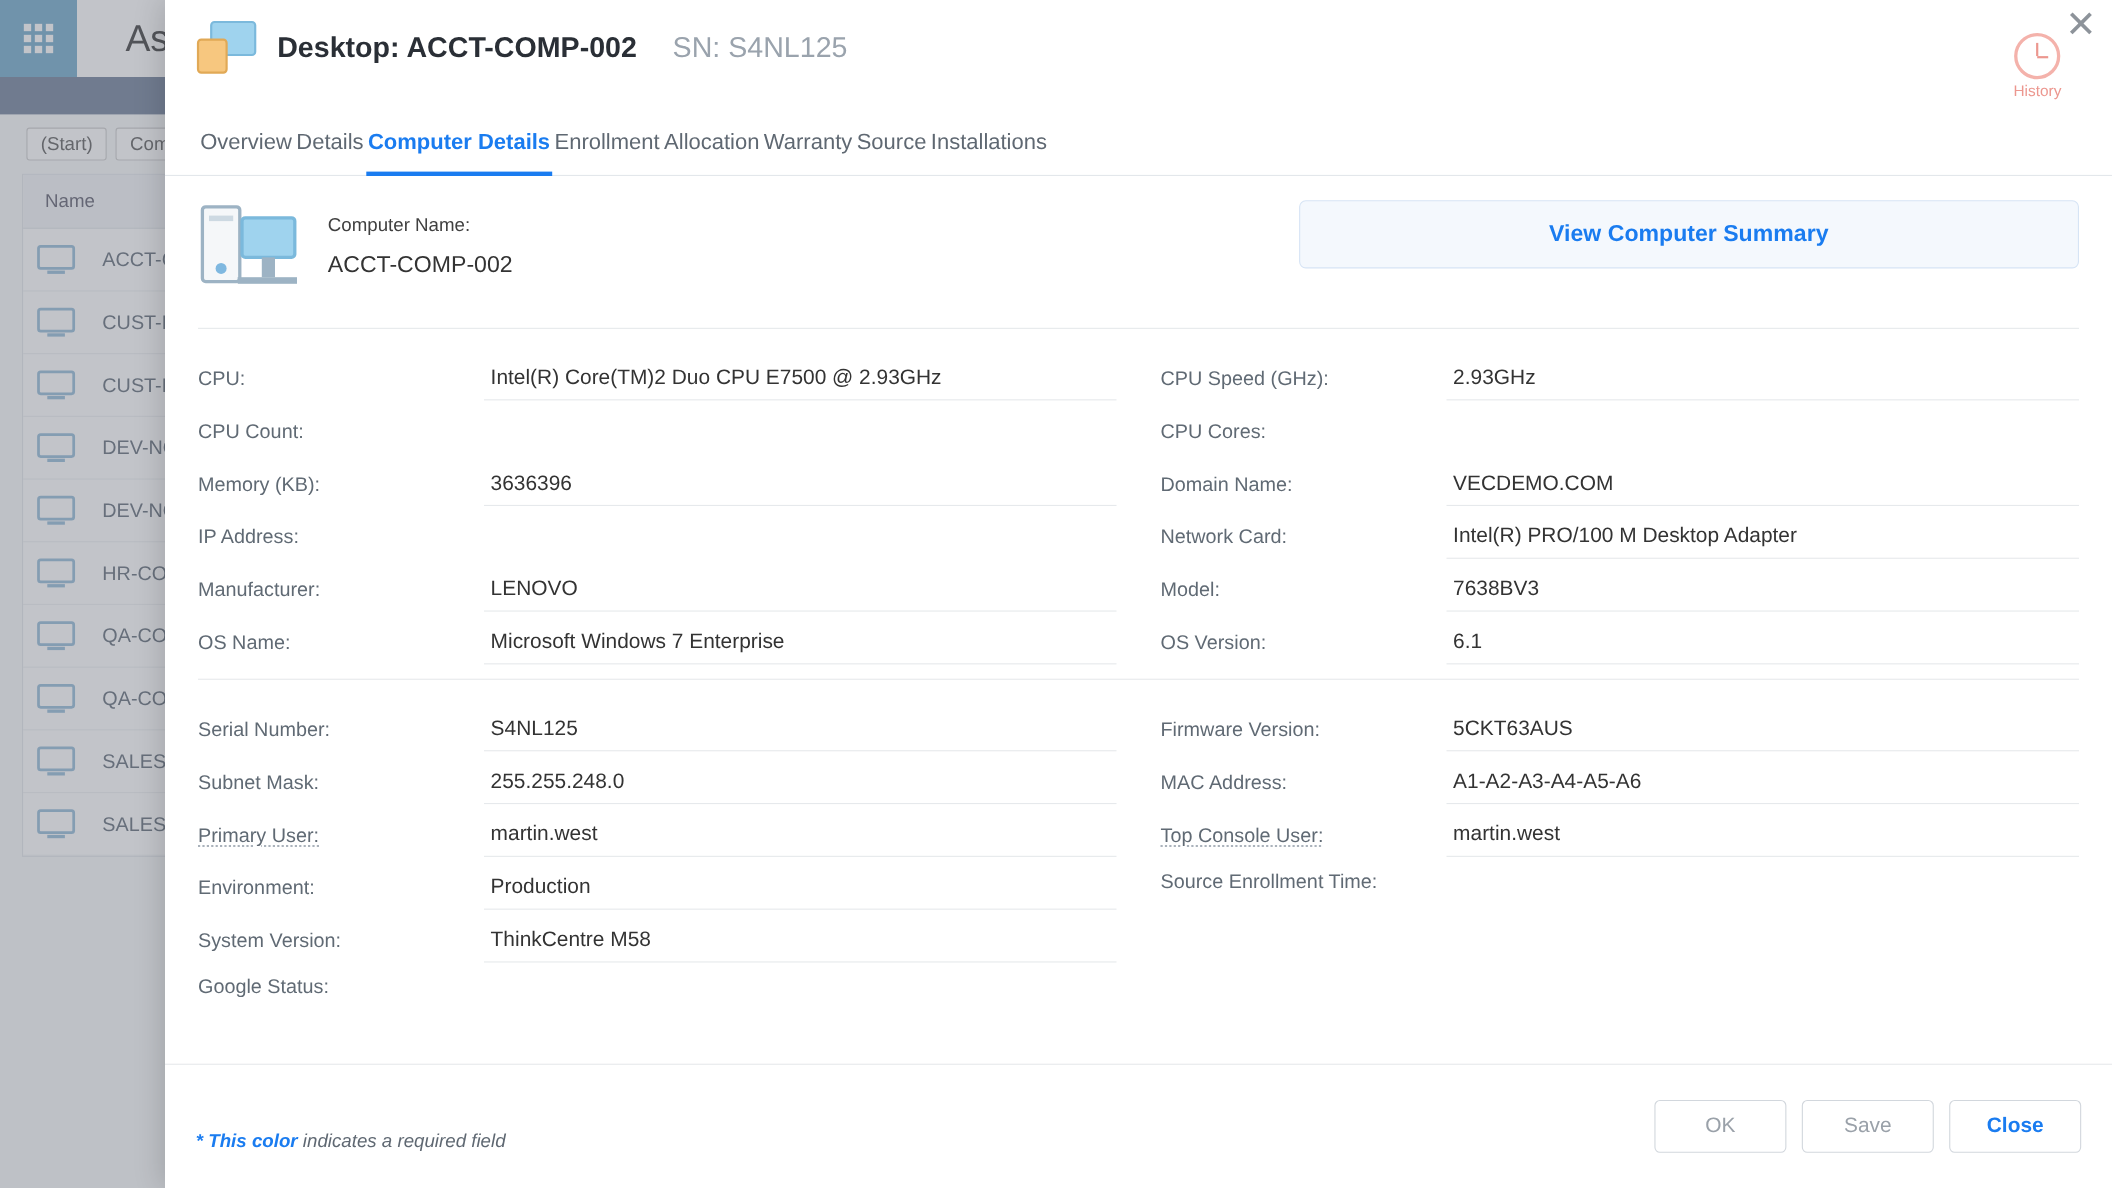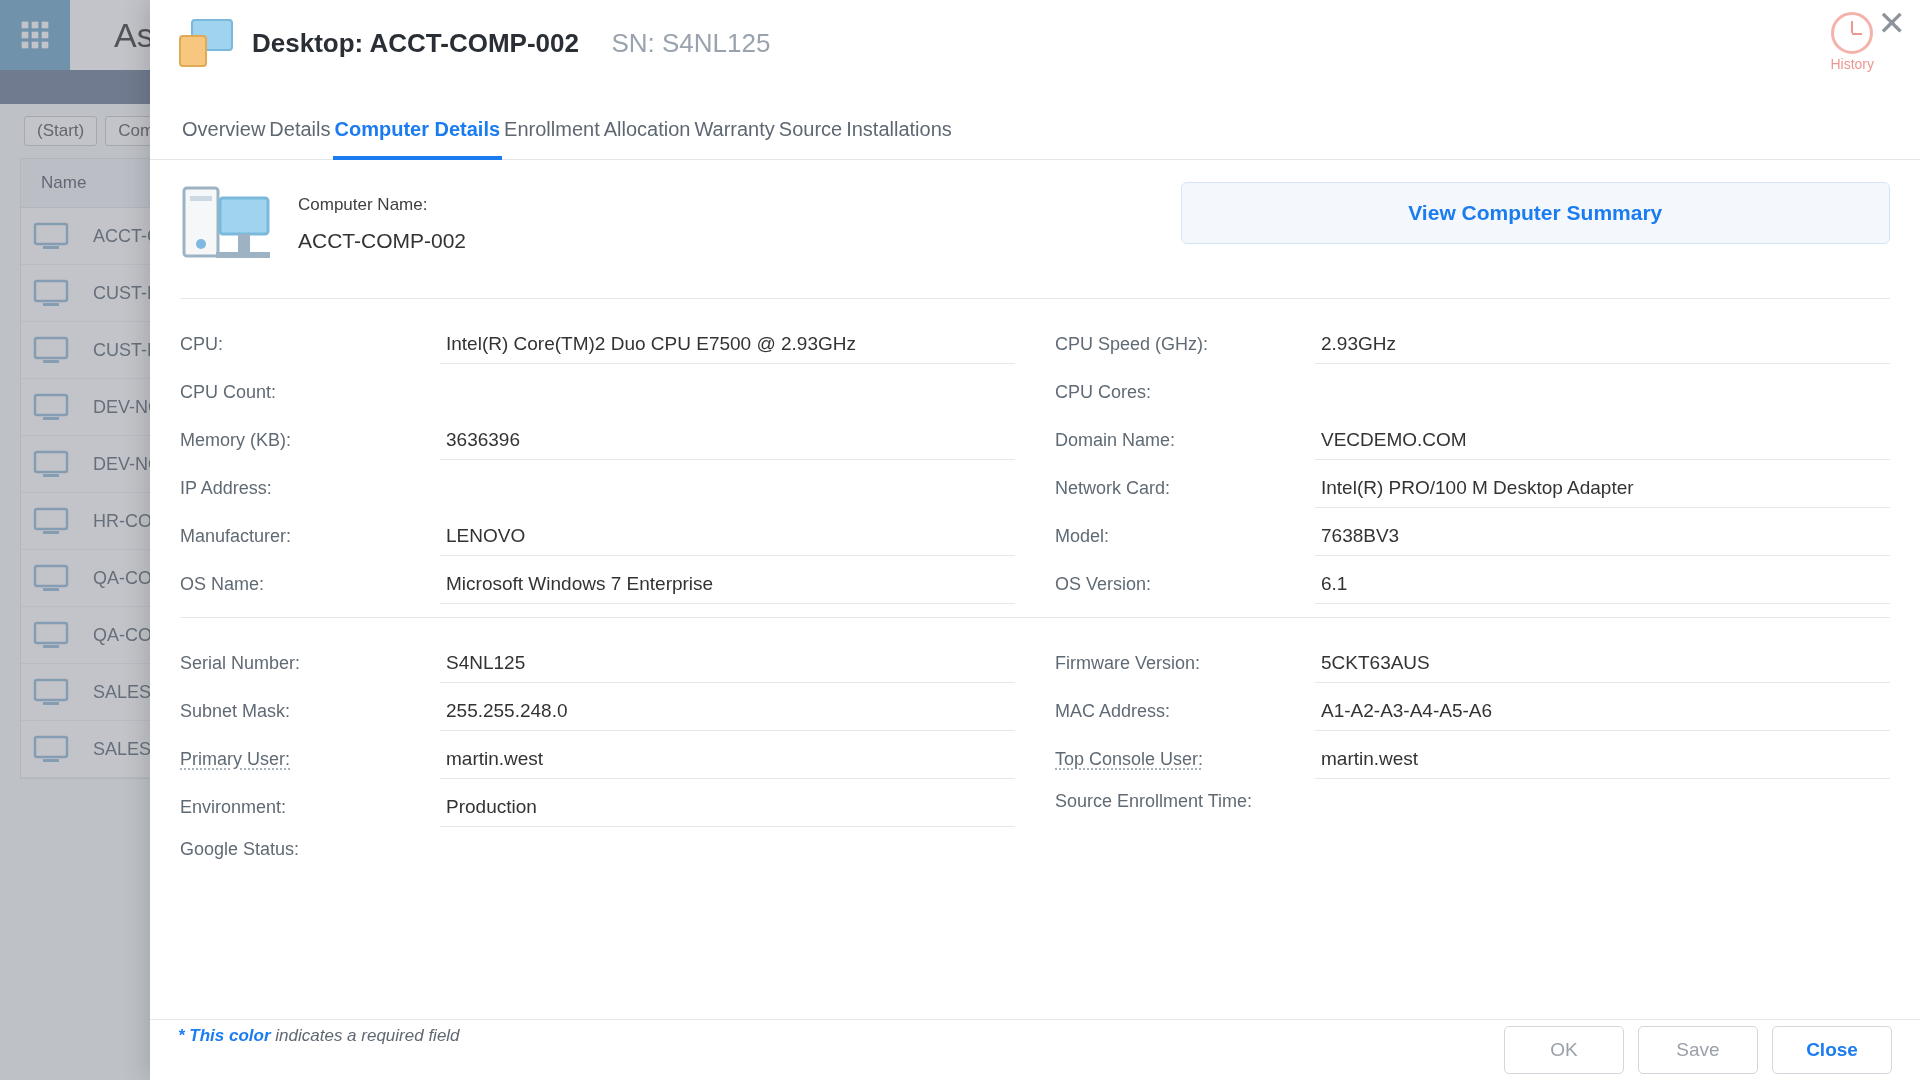--- a/index.html
+++ b/index.html
@@ -39,21 +39,21 @@
     position:relative;
   }
   .hdr-title-wrap { display:flex; align-items:center; gap:18px; }
   .hdr-title { font-size:26px; font-weight:600; color:#2a2f36; }
   .hdr-sn { font-size:26px; font-weight:400; color:#9aa3ad; margin-left:28px;}
   .hdr-close {
     position:absolute; top:6px; right:14px; font-size:34px; color:#8d939a; cursor:pointer; line-height:1;
     background:none;border:none;
   }
   .hdr-history {
-    position:absolute; top:12px; right:46px; text-align:center; font-size:14px; color:#ec978f;
+    position:absolute; top:30px; right:46px; text-align:center; font-size:14px; color:#ec978f;
   }
   .hdr-history .circle{
     width:42px;height:42px;border:3px solid #f4b2ab;border-radius:50%;
     display:flex;align-items:center;justify-content:center;margin:0 auto 2px;
     position:relative;
   }
   .hdr-history .circle::before{
     content:""; position:absolute; top:-3px; left:-3px; width:14px;height:14px;
     border-top:3px solid #f4b2ab; border-left:3px solid #f4b2ab;
     transform:rotate(10deg); background:#fff; border-radius:2px 0 0 0;
@@ -86,21 +86,21 @@
   .col { display:flex; flex-direction:column; gap:6px; }
   .field { display:flex; align-items:center; min-height:42px; }
   .flabel { flex:0 0 260px; font-size:18px; color:#606a74; }
   .flabel.dotted { text-decoration: underline dotted #aab2bb; text-underline-offset:4px; }
   .fval {
     flex:1; font-size:19px; color:#333; padding:8px 6px;
     border-bottom:1px solid #e6e9ec;
   }
   .fval.empty { color:transparent; }
   .footer {
-    border-top:1px solid #e6e9ec; padding:6px 28px; display:flex; align-items:flex-start; gap:14px;
+    border-top:1px solid #e6e9ec; padding:32px 28px; display:flex; align-items:flex-end; gap:14px;
   }
   .req-note { font-size:17px; color:#5f6872; font-style:italic;}
   .req-note b { color:#1a7cf0; font-weight:600;}
   .spacer{flex:1;}
   .btn {
     min-width:120px; padding:12px 28px; border:1px solid #d2d7dd; background:#fff; border-radius:5px;
     font-size:19px; color:#9aa1a9; cursor:pointer;
   }
   .btn.primary { color:#1a7cf0; font-weight:600;}
   
@@ -331,20 +331,24 @@
             <div class="fval">255.255.248.0</div>
           </div>
           <div class="field">
             <div class="flabel dotted">Primary User:</div>
             <div class="fval">martin.west</div>
           </div>
           <div class="field">
             <div class="flabel">Environment:</div>
             <div class="fval">Production</div>
           </div>
+          <div class="field">
+            <div class="flabel">System Version:</div>
+            <div class="fval">ThinkCentre M58</div>
+          </div>
           <div class="field" style="min-height: 30px;">
             <div class="flabel">Google Status:</div>
             <div class="fval empty" style="border-bottom: none; padding: 0px; min-height: 0px;"></div>
           </div>
         </div>
       <div class="col" id="s2r">
           <div class="field">
             <div class="flabel">Firmware Version:</div>
             <div class="fval">5CKT63AUS</div>
           </div>

